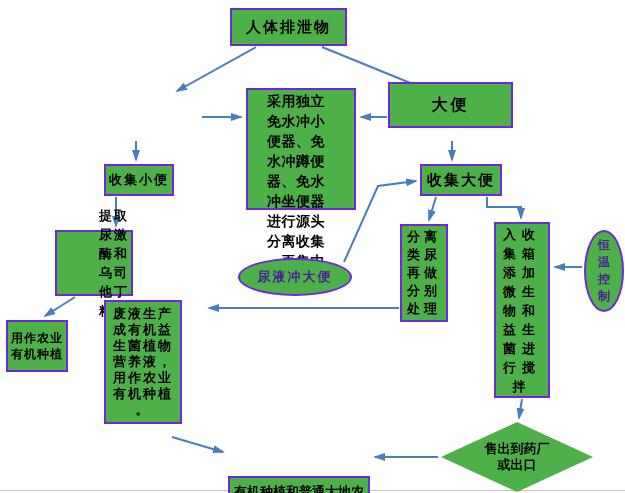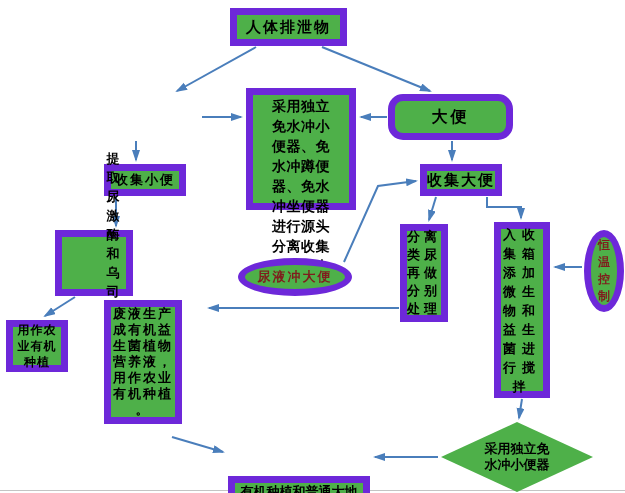--- a/index.html
+++ b/index.html
@@ -3,28 +3,28 @@
 <meta charset="utf-8">
 <style>
   html,body { margin:0; padding:0; background:#ffffff; }
   .canvas {
     position:relative; width:625px; height:493px; background:#ffffff;
     font-family:"DejaVu Sans","Liberation Sans",sans-serif; overflow:hidden;
   }
   .edges { position:absolute; left:0; top:0; z-index:1; }
   .node {
     position:absolute; z-index:2; box-sizing:border-box;
-    background:#4eb049; border:7px solid #6d28d9;
+    background:#4eb049; border:2px solid #6d28d9;
     color:#000; font-weight:bold;
     display:flex; align-items:center; justify-content:center;
     text-align:center;
     word-break:break-all; overflow-wrap:anywhere; line-break:anywhere;
   }
   .node span { display:inline-block; }
-  .ellipse { border-radius:50%; color:#7f1d1d; }
+  .ellipse { border-radius:50%; color:#4c1d95; }
   .diamond {
     clip-path:polygon(50% 0,100% 50%,50% 100%,0 50%);
     border:none;
   }
   .leftalign { text-align:left; align-items:flex-start; }
   .bottom-rule { position:absolute; left:0; top:490px; width:625px; height:1px; background:#c4c4c4; z-index:0; }
 </style>
 </head>
 <body>
 
@@ -58,25 +58,25 @@
 
   <div class="node" style="left:230px; top:8px; width:117px; height:38px; font-size:15px; letter-spacing:2px;">
     <span>人体排泄物</span>
   </div>
 
 
   <div class="node leftalign" style="left:246px; top:88px; width:110px; height:122px; font-size:14px; letter-spacing:0.5px; line-height:20px; padding:1px 19px;">
     <span>采用独立免水冲小便器、免水冲蹲便器、免水冲坐便器进行源头分离收集，再集中处理</span>
   </div>
 
-  <div class="node" style="left:388px; top:94px; width:125px; height:46px; font-size:16px; letter-spacing:3px;border-radius:15px;">
+  <div class="node" style="left:388px; top:82px; width:125px; height:46px; font-size:16px; letter-spacing:3px;">
     <span>大便</span>
   </div>
 
-  <div class="node" style="left:104px; top:164px; width:82px; height:32px; font-size:13px; letter-spacing:2px;">
+  <div class="node" style="left:104px; top:164px; width:70px; height:32px; font-size:13px; letter-spacing:2px;">
     <span>收集小便</span>
   </div>
 
   <div class="node" style="left:420px; top:164px; width:82px; height:32px; font-size:15px; letter-spacing:2px;">
     <span>收集大便</span>
   </div>
 
   <div class="node" style="left:55px; top:230px; width:78px; height:66px; font-size:13px; letter-spacing:2px; line-height:19px;padding-left:40px;">
     <span>提取尿激酶和乌司他丁粗品</span>
   </div>
@@ -99,20 +99,20 @@
 
   <div class="node" style="left:494px; top:222px; width:56px; height:176px; font-size:13px; letter-spacing:6px; line-height:19px;text-align:center;">
     <span>入收集箱添加微生物和益生菌进行搅拌</span>
   </div>
 
   <div class="node ellipse" style="left:584px; top:230px; width:40px; height:82px; font-size:12px; line-height:17px;">
     <span style="width:13px;">恒温控制</span>
   </div>
 
   <div class="node diamond" style="left:441px; top:422px; width:152px; height:70px; font-size:13px; line-height:16px;">
-    <span style="width:68px;">采用独立免水冲小便器</span>
+    <span style="width:68px;">售出到药厂或出口</span>
   </div>
 
   <div class="node" style="left:228px; top:432px; width:142px; height:48px; font-size:13px; line-height:17px;margin-top:44px;">
     <span>有机种植和普通大地农作物种植</span>
   </div>
 
 </div>
 
 </body></html>

